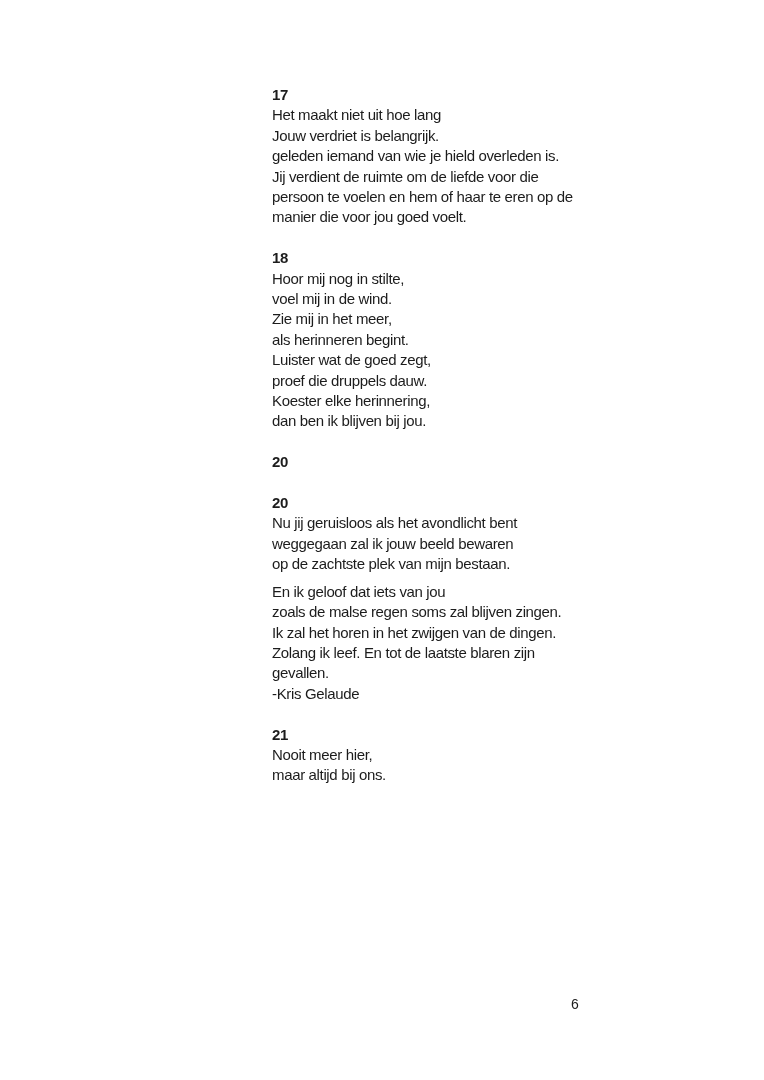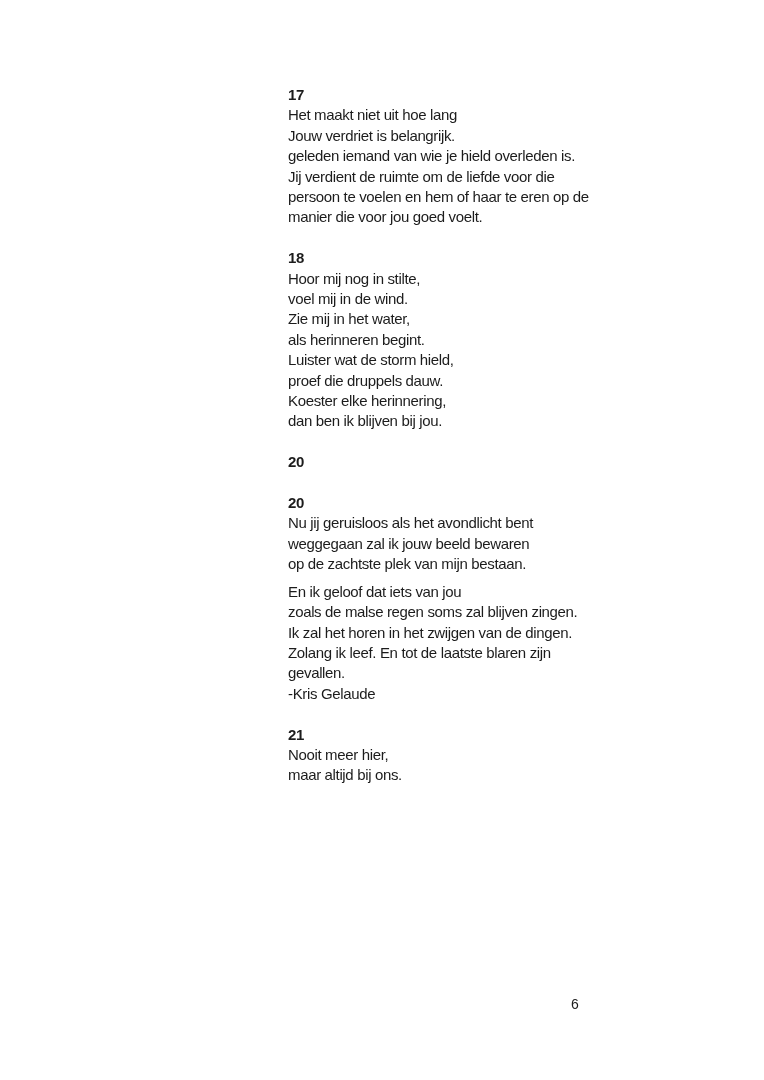--- a/index.html
+++ b/index.html
@@ -11,21 +11,21 @@
     position: relative;
     width: 764px;
     height: 1080px;
     background: var(--page-bg, #ffffff);
     font-family: "Liberation Sans", "DejaVu Sans", sans-serif;
     color: var(--text-color, #1c1c1c);
     overflow: hidden;
   }
   .content {
     position: absolute;
-    left: 288px;
+    left: 272px;
     top: 85px;
     font-size: 15px;
     line-height: 20.4px;
     letter-spacing: -0.35px;
     white-space: nowrap;
   }
   .poem-section {
     margin: 0 0 20.4px 0;
   }
   .section-number {
@@ -61,23 +61,23 @@
           <div class="line">persoon te voelen en hem of haar te eren op de</div>
           <div class="line">manier die voor jou goed voelt.</div>
         </div>
       </section>
 
   <section class="poem-section">
     <div class="section-number line">18</div>
   <div class="paragraph">
           <div class="line">Hoor mij nog in stilte,</div>
           <div class="line">voel mij in de wind.</div>
-          <div class="line">Zie mij in het water,</div>
+          <div class="line">Zie mij in het meer,</div>
           <div class="line">als herinneren begint.</div>
-          <div class="line">Luister wat de storm hield,</div>
+          <div class="line">Luister wat de goed zegt,</div>
           <div class="line">proef die druppels dauw.</div>
           <div class="line">Koester elke herinnering,</div>
           <div class="line">dan ben ik blijven bij jou.</div>
         </div>
       </section>
 
   <section class="poem-section">
     <div class="section-number line">20</div>
       </section>
 

